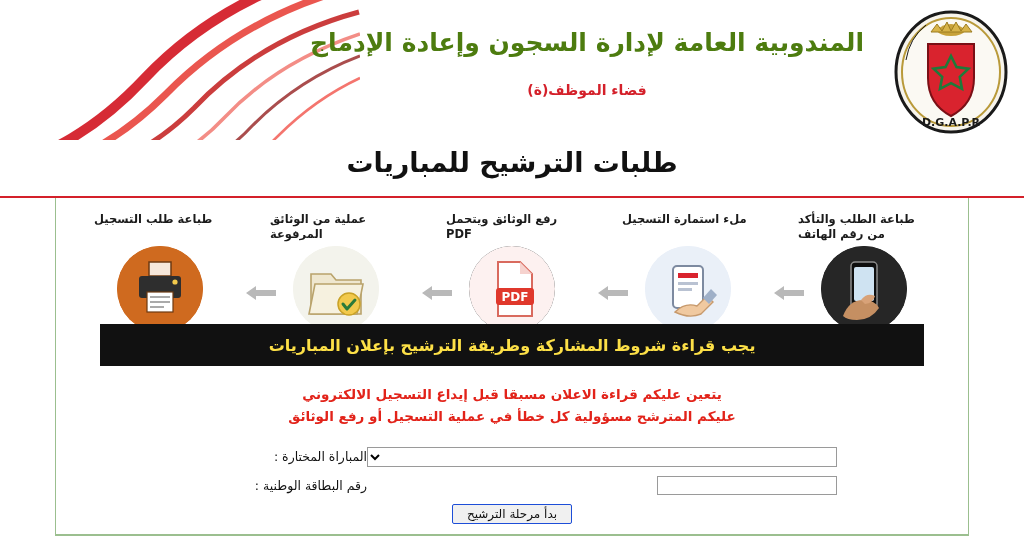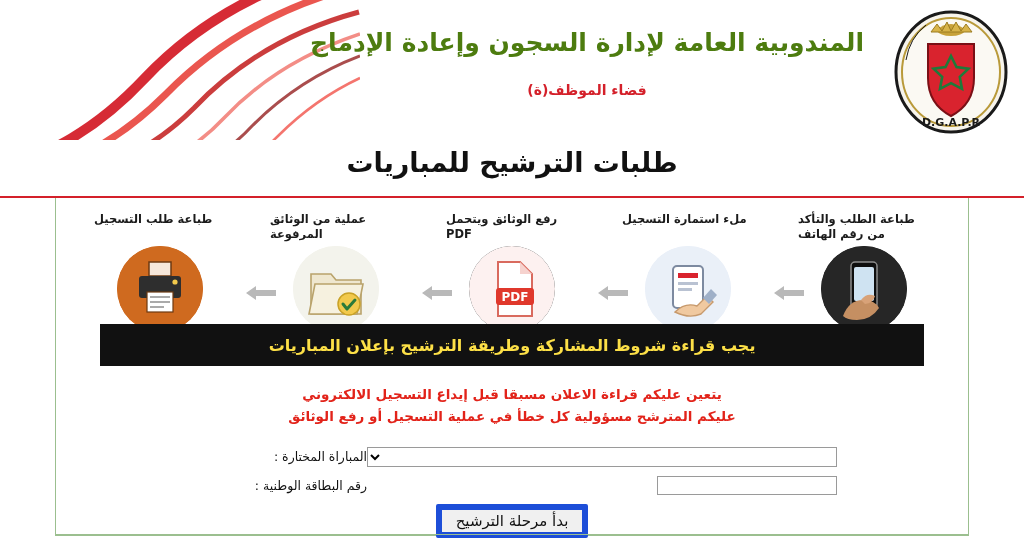--- a/index.html
+++ b/index.html
@@ -219,23 +219,23 @@
     display: flex;
     justify-content: flex-start;
   }
   .submit-row {
     display: flex;
     justify-content: center;
     margin-top: 6px;
   }
   button.submit-btn {
     font-family: "DejaVu Sans", "Liberation Sans", sans-serif;
-    font-size: 15px;
+    font-size: 12px;
     padding: 2px 14px;
-    border: 6px solid #1d4ed8;
+    border: 1px solid #1d4ed8;
     background: #f0f0f0;
     color: #111111;
     border-radius: 2px;
     cursor: pointer;
   }
 
   
   .panel-bottom-accent {
     position: absolute;
     bottom: 0;

